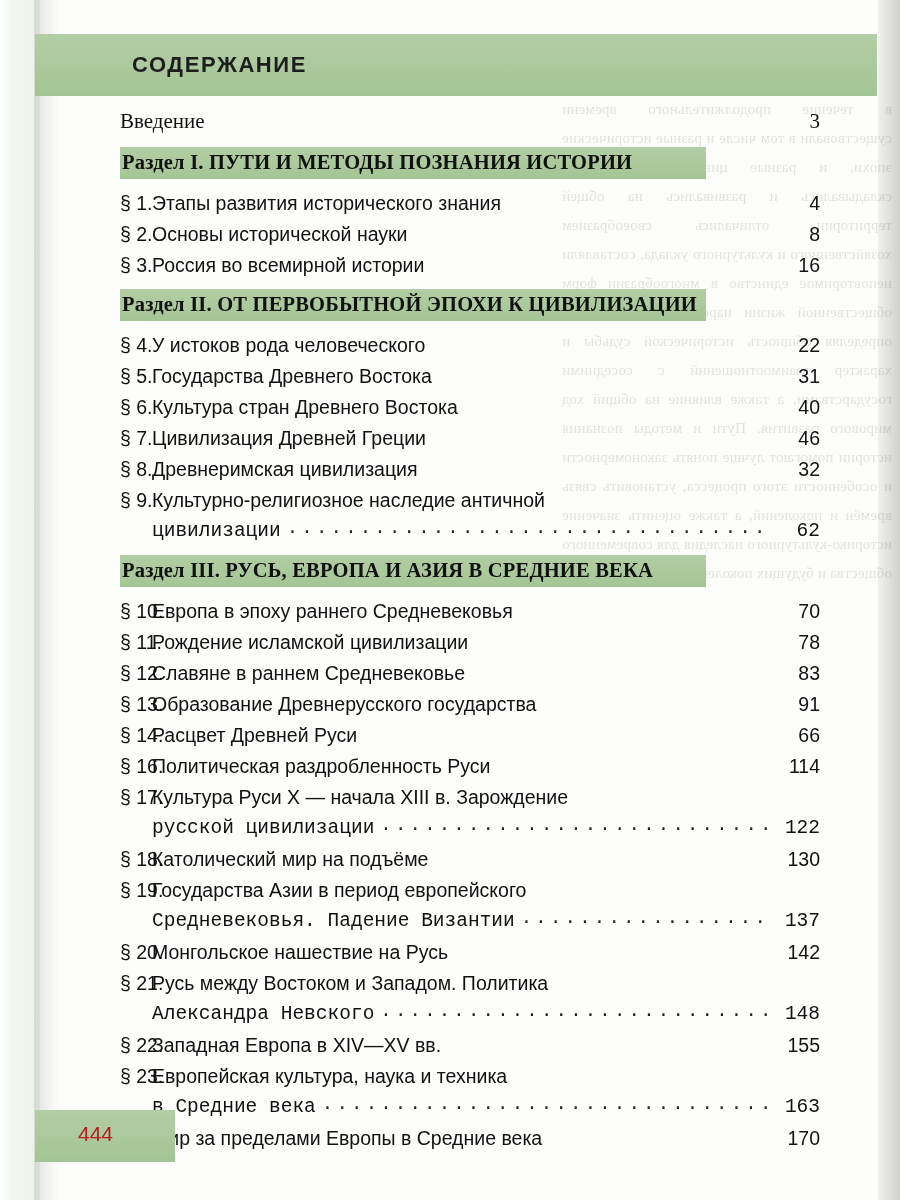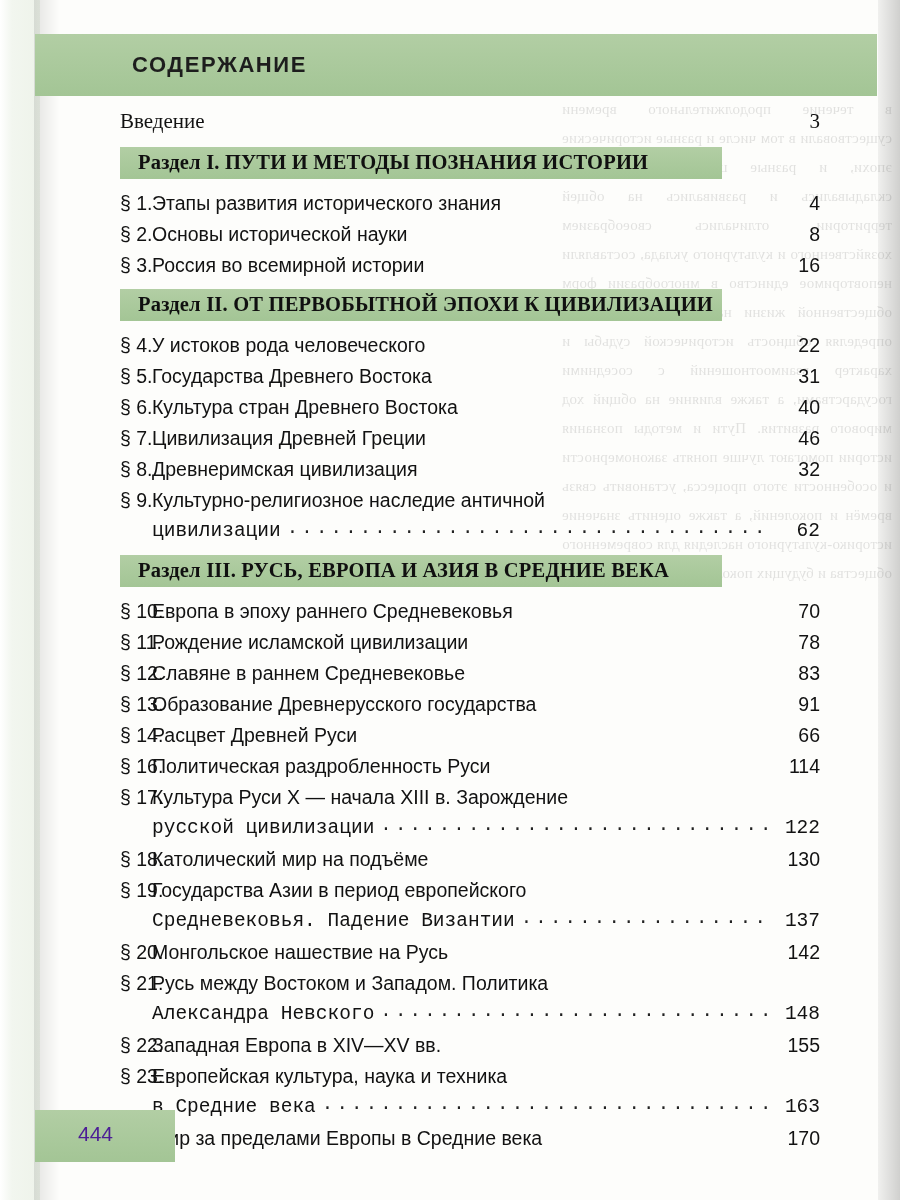--- a/index.html
+++ b/index.html
@@ -144,21 +144,21 @@
   }
   .toc-row.intro .page-num {
     width: 54px;
   }
 
   .section-bar {
     margin-top: 8px;
     margin-bottom: 9px;
     background: #a8c79a;
     background: linear-gradient(180deg, #b2cea4 0%, #a3c595 100%);
-    padding: 4px 0 5px 16px;
+    padding: 4px 0 5px 0;
     width: 586px;
   }
   .section-bar .section-title {
     font-family: "Liberation Serif", serif;
     font-weight: bold;
     font-size: 20.5px;
     letter-spacing: 0.2px;
     color: #101010;
     padding-left: 2px;
     white-space: nowrap;
@@ -195,21 +195,21 @@
     width: 140px;
     height: 52px;
     background: linear-gradient(180deg, #b2cea4 0%, #a3c595 100%);
   }
   .folio {
     position: absolute;
     left: 78px;
     bottom: 54px;
     font-family: "Liberation Sans", sans-serif;
     font-size: 21px;
-    color: #4c1d95;
+    color: #b91c1c;
   }
 </style>
 </head>
 <body>
 
 <div class="page">
 
   <div class="bleed">в течение продолжительного времени существовали в том числе и разные исторические эпохи, и разные цивилизации, которые складывались и развивались на общей территории, отличались своеобразием хозяйственного и культурного уклада, составляли неповторимое единство в многообразии форм общественной жизни народов нашей страны, определяя общность исторической судьбы и характер взаимоотношений с соседними государствами, а также влияние на общий ход мирового развития. Пути и методы познания истории помогают лучше понять закономерности и особенности этого процесса, установить связь времён и поколений, а также оценить значение историко-культурного наследия для современного общества и будущих поколений нашей страны.</div>
 
   <div class="spine"></div>

